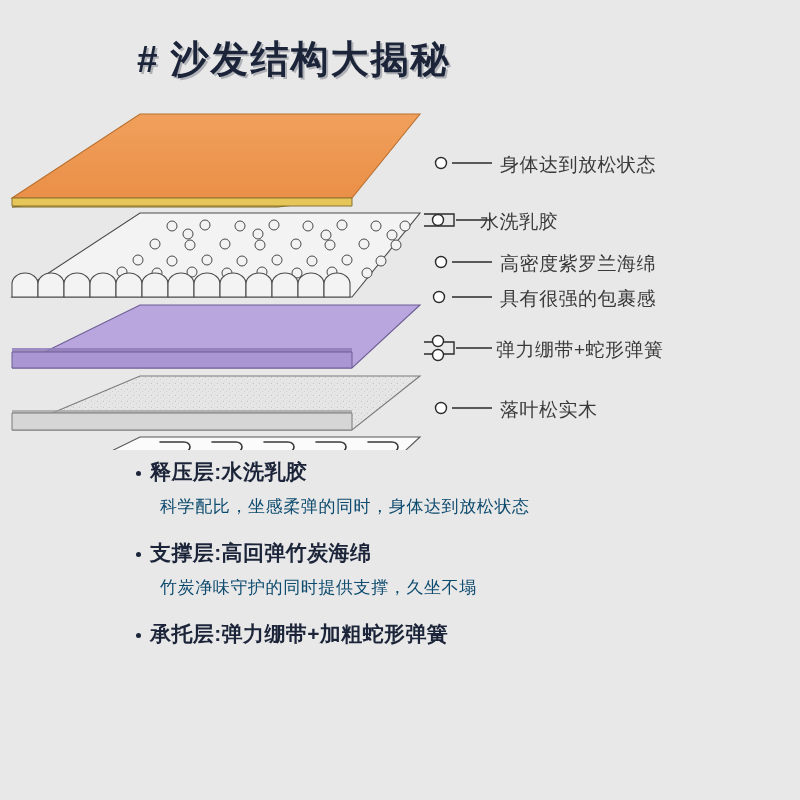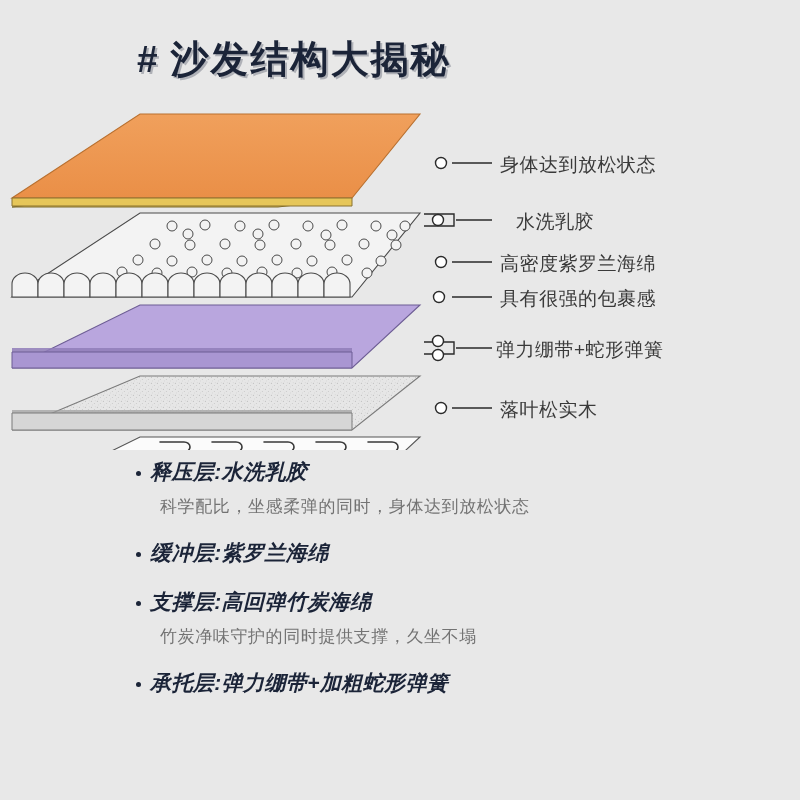--- a/index.html
+++ b/index.html
@@ -65,39 +65,38 @@
     left: 136px;
     top: 458px;
     width: 600px;
   }
   .feature-item { margin-bottom: 21px; }
   .feature-head {
     display: flex;
     align-items: center;
     gap: 9px;
     margin-bottom: 9px;
-    font-style: italic;
   }
   .bullet-dot {
     width: 5px;
     height: 5px;
     border-radius: 50%;
     background: #1b2438;
     flex: 0 0 auto;
     margin-top: 2px;
   }
   .feature-title {
     font-size: 21px;
     font-weight: 700;
     color: #1b2438;
     letter-spacing: 0.4px;
   }
   .feature-desc {
     font-size: 17px;
-    color: #737373;
+    color: #0c4a6e;
     margin-left: 24px;
     letter-spacing: 0.6px;
   }
 </style>
 </head>
 <body style="background: rgb(232, 232, 232);">
 
 <div id="title-bar">
   <span id="hash-mark">#</span>
   <span id="page-title">沙发结构大揭秘</span>
@@ -280,41 +279,37 @@
     <circle cx="438" cy="220" r="5.5"></circle>
     <circle cx="441" cy="262" r="5.5"></circle>
     <circle cx="439" cy="297" r="5.5"></circle>
     <circle cx="438" cy="341" r="5.5"></circle>
     <circle cx="438" cy="355" r="5.5"></circle>
     <circle cx="441" cy="408" r="5.5"></circle>
   </g>
 </svg>
 
 <div class="callout-label" style="left:500px; top:152px;">身体达到放松状态</div>
-<div class="callout-label" style="left:516px; top:209px;">水洗乳胶</div>
+<div class="callout-label" style="left:480px; top:209px;">水洗乳胶</div>
 <div class="callout-label" style="left:500px; top:251px;">高密度紫罗兰海绵</div>
 <div class="callout-label" style="left:500px; top:286px;">具有很强的包裹感</div>
 <div class="callout-label" style="left:496px; top:337px;">弹力绷带+蛇形弹簧</div>
 <div class="callout-label" style="left:500px; top:397px;">落叶松实木</div>
 
 <div id="feature-list">
 
   <div class="feature-item">
     <div class="feature-head">
       <span class="bullet-dot"></span>
       <span class="feature-title">释压层:水洗乳胶</span>
     </div>
     <div class="feature-desc">科学配比，坐感柔弹的同时，身体达到放松状态</div>
   </div>
 
   <div class="feature-item">
-    <div class="feature-head">
-      <span class="bullet-dot"></span>
-      <span class="feature-title">缓冲层:紫罗兰海绵</span>
-    </div>
   </div>
 
   <div class="feature-item">
     <div class="feature-head">
       <span class="bullet-dot"></span>
       <span class="feature-title">支撑层:高回弹竹炭海绵</span>
     </div>
     <div class="feature-desc">竹炭净味守护的同时提供支撑，久坐不塌</div>
   </div>
 

